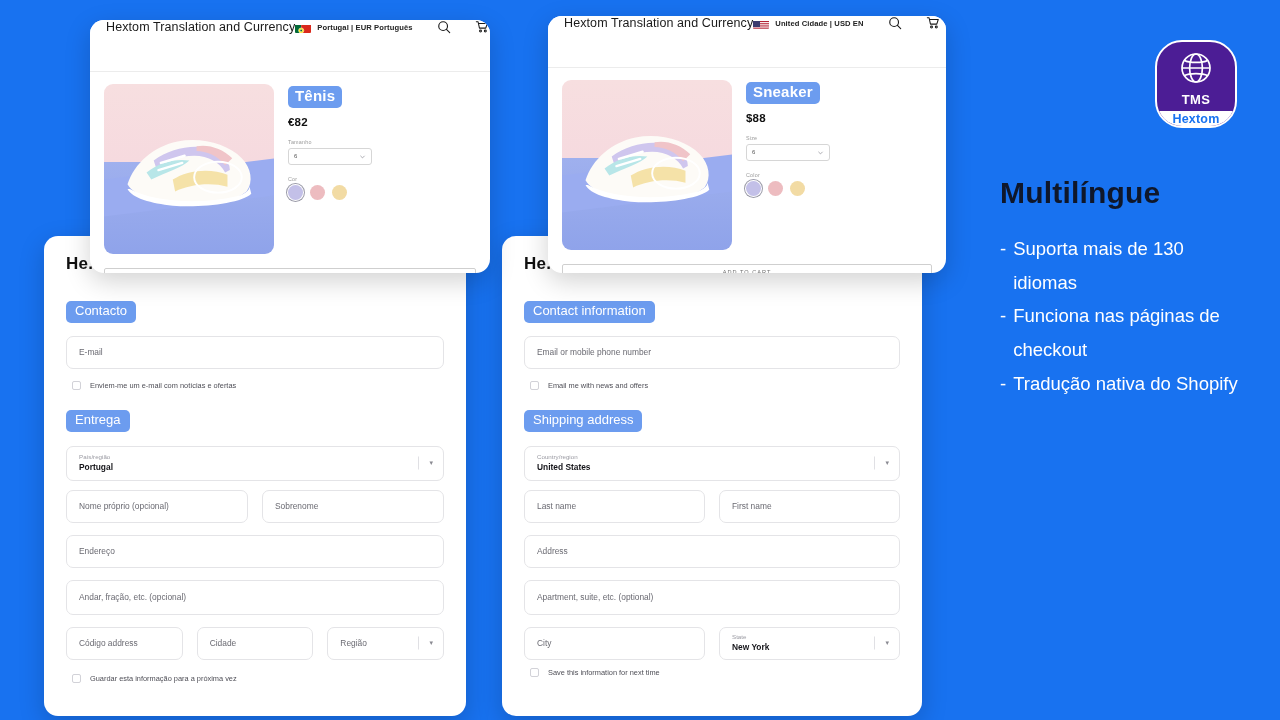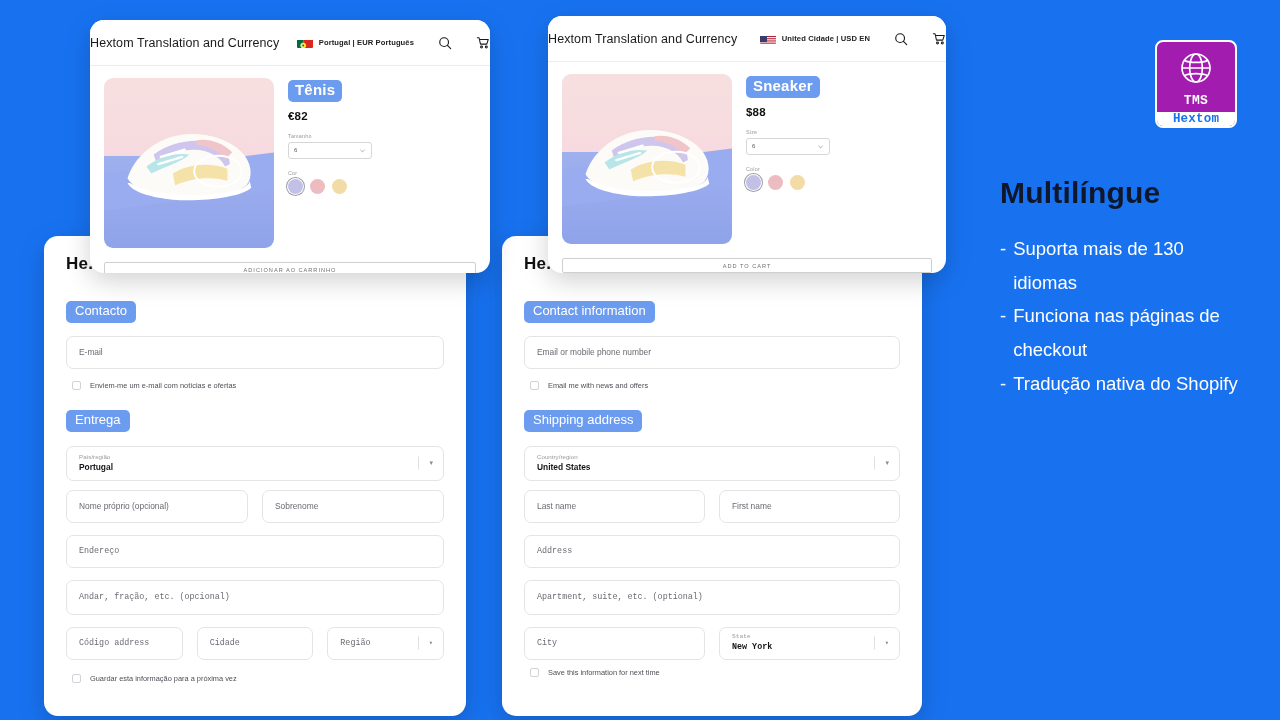--- a/index.html
+++ b/index.html
@@ -15,23 +15,23 @@
     position: absolute;
     background: #ffffff;
     border-radius: 14px;
     box-shadow: 0 8px 26px rgba(0,0,0,0.18);
     overflow: hidden;
   }
   #product-card-pt { left: 90px;  top: 20px; width: 400px; height: 253px; }
   #product-card-en { left: 548px; top: 16px; width: 398px; height: 257px; }
 
   .pc-header {
-    height: 46px;
-    display: flex; align-items: center;
-    padding: 0 0;
+    height: 52px;
+    display: flex; align-items: flex-start;
+    padding: 0 16px;
     border-bottom: 1px solid #ececec;
     background: #fff;
   }
   .pc-title {
     font-size: 12.5px; color: #1a1a1a; letter-spacing: .1px;
     white-space: nowrap;
   }
   .pc-header-right {
     margin-left: auto; display: flex; align-items: center; gap: 24px;
   }
@@ -139,35 +139,35 @@
   .sel-arrow {
     position: absolute; right: 10px; top: 50%; transform: translateY(-50%);
     color: #8a8a92; font-size: 7px;
   }
   .sel-divider {
     position: absolute; right: 24px; top: 50%; transform: translateY(-50%);
     width: 1px; height: 13px; background: #e0e0e4;
   }
   .row { display: flex; gap: 14px; margin-top: 9px; }
   .row > * { flex: 1; }
-  .mt12 { margin-top: 12px; font-family: Liberation Mono, monospace; }
+  .mt12 { margin-top: 12px; }
   .check-row { display: flex; align-items: center; gap: 9px; margin-top: 12px; padding-left: 6px;}
   .cbox { width: 9px; height: 9px; border: 1px solid #d2d2d8; border-radius: 2px; background: #fff; flex:none; cursor:pointer;}
   .check-lbl { font-size: 7.4px; color: #4e4e56; }
 
   
   #marketing { position: absolute; left: 1000px; top: 40px; width: 250px; }
   .logo-tile {
     width: 82px; height: 88px;
-    background: #a21caf;
+    background: #4c1d95;
     border: 2.5px solid #ffffff;
-    border-radius: 8px;
+    border-radius: 27px;
     overflow: hidden;
     margin-left: 155px;
-    display: flex; flex-direction: column; align-items: center; font-family: Liberation Mono, monospace;
+    display: flex; flex-direction: column; align-items: center;
   }
   .logo-globe { margin-top: 9px; }
   .logo-tms { color: #fff; font-size: 13px; font-weight: bold; letter-spacing: .3px; margin-top: 3px; }
   .logo-foot {
     margin-top: 4px; width: 100%; flex: 1;
     background: #fff; color: #1872f0;
     font-size: 12.5px; font-weight: bold;
     display: flex; align-items: center; justify-content: center;
     letter-spacing: .2px;
   }

